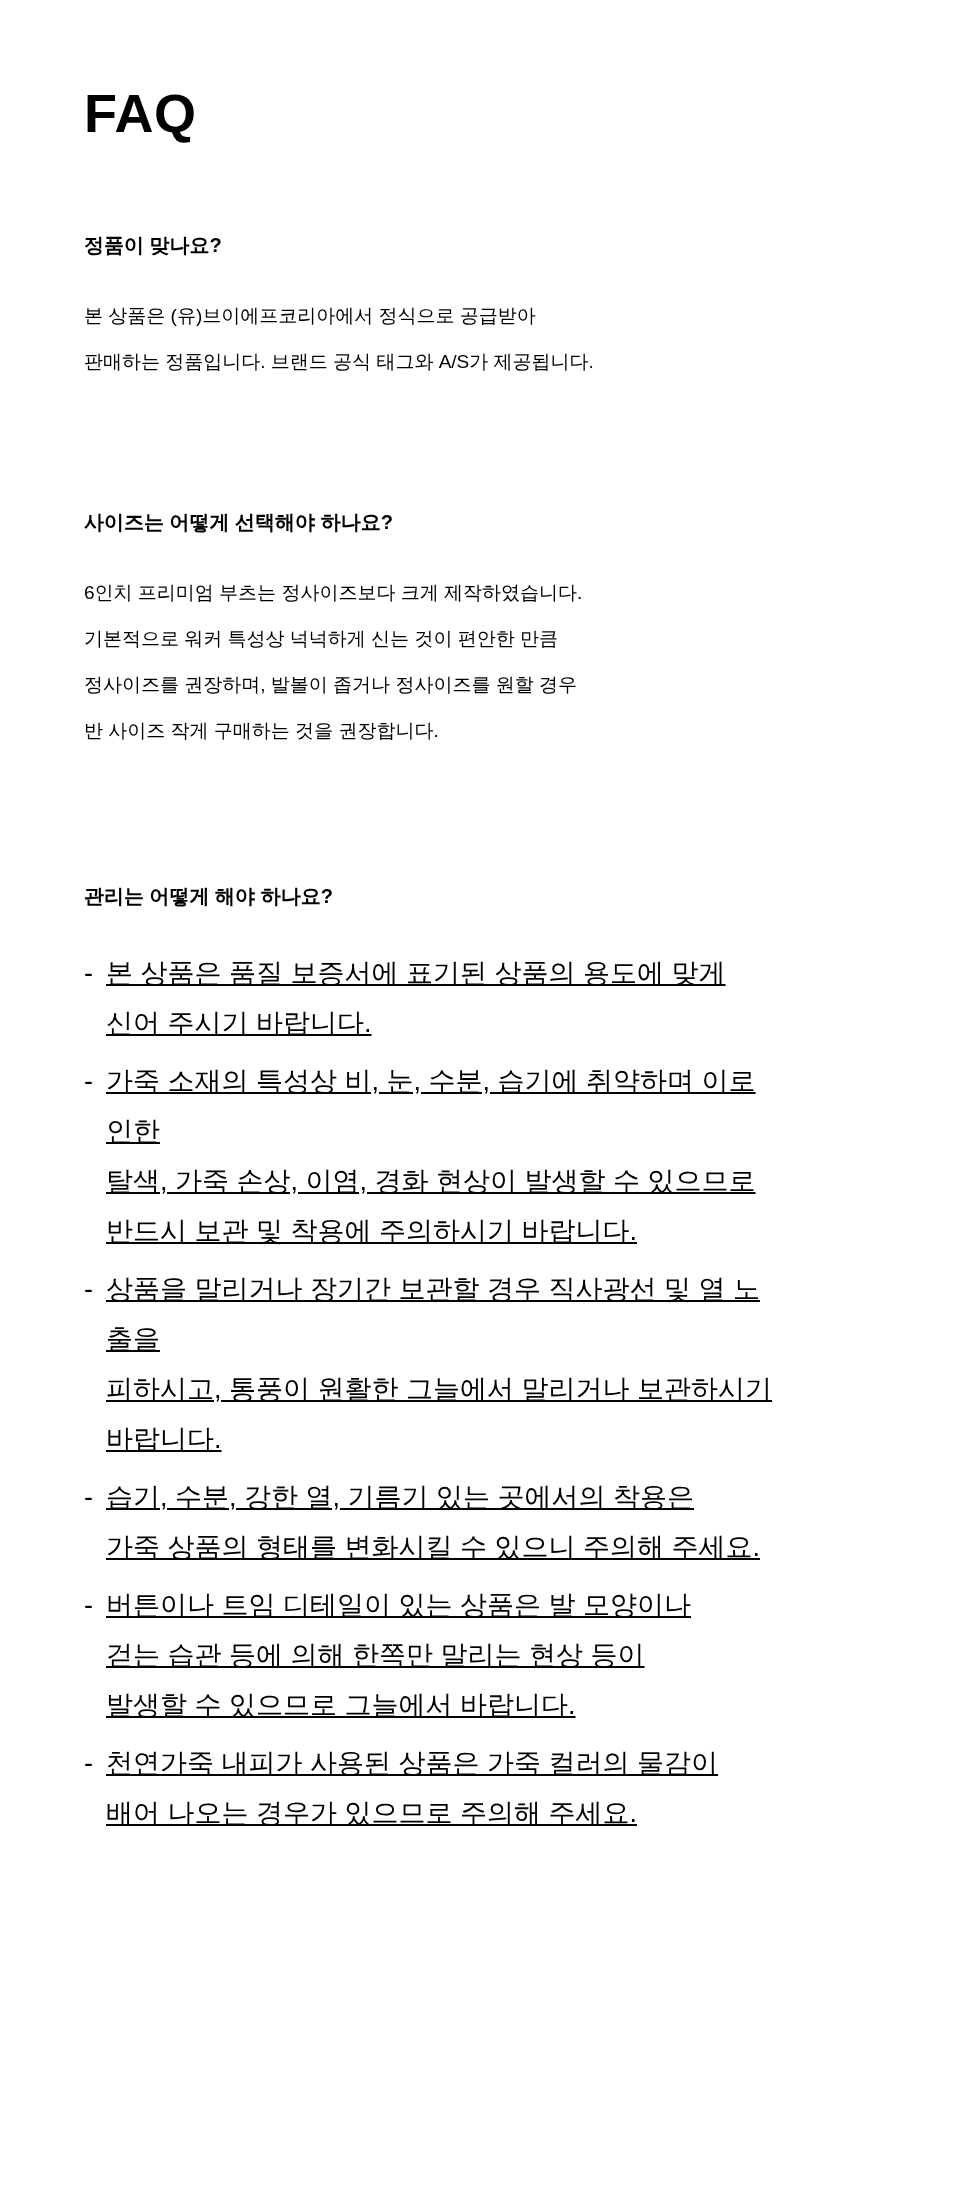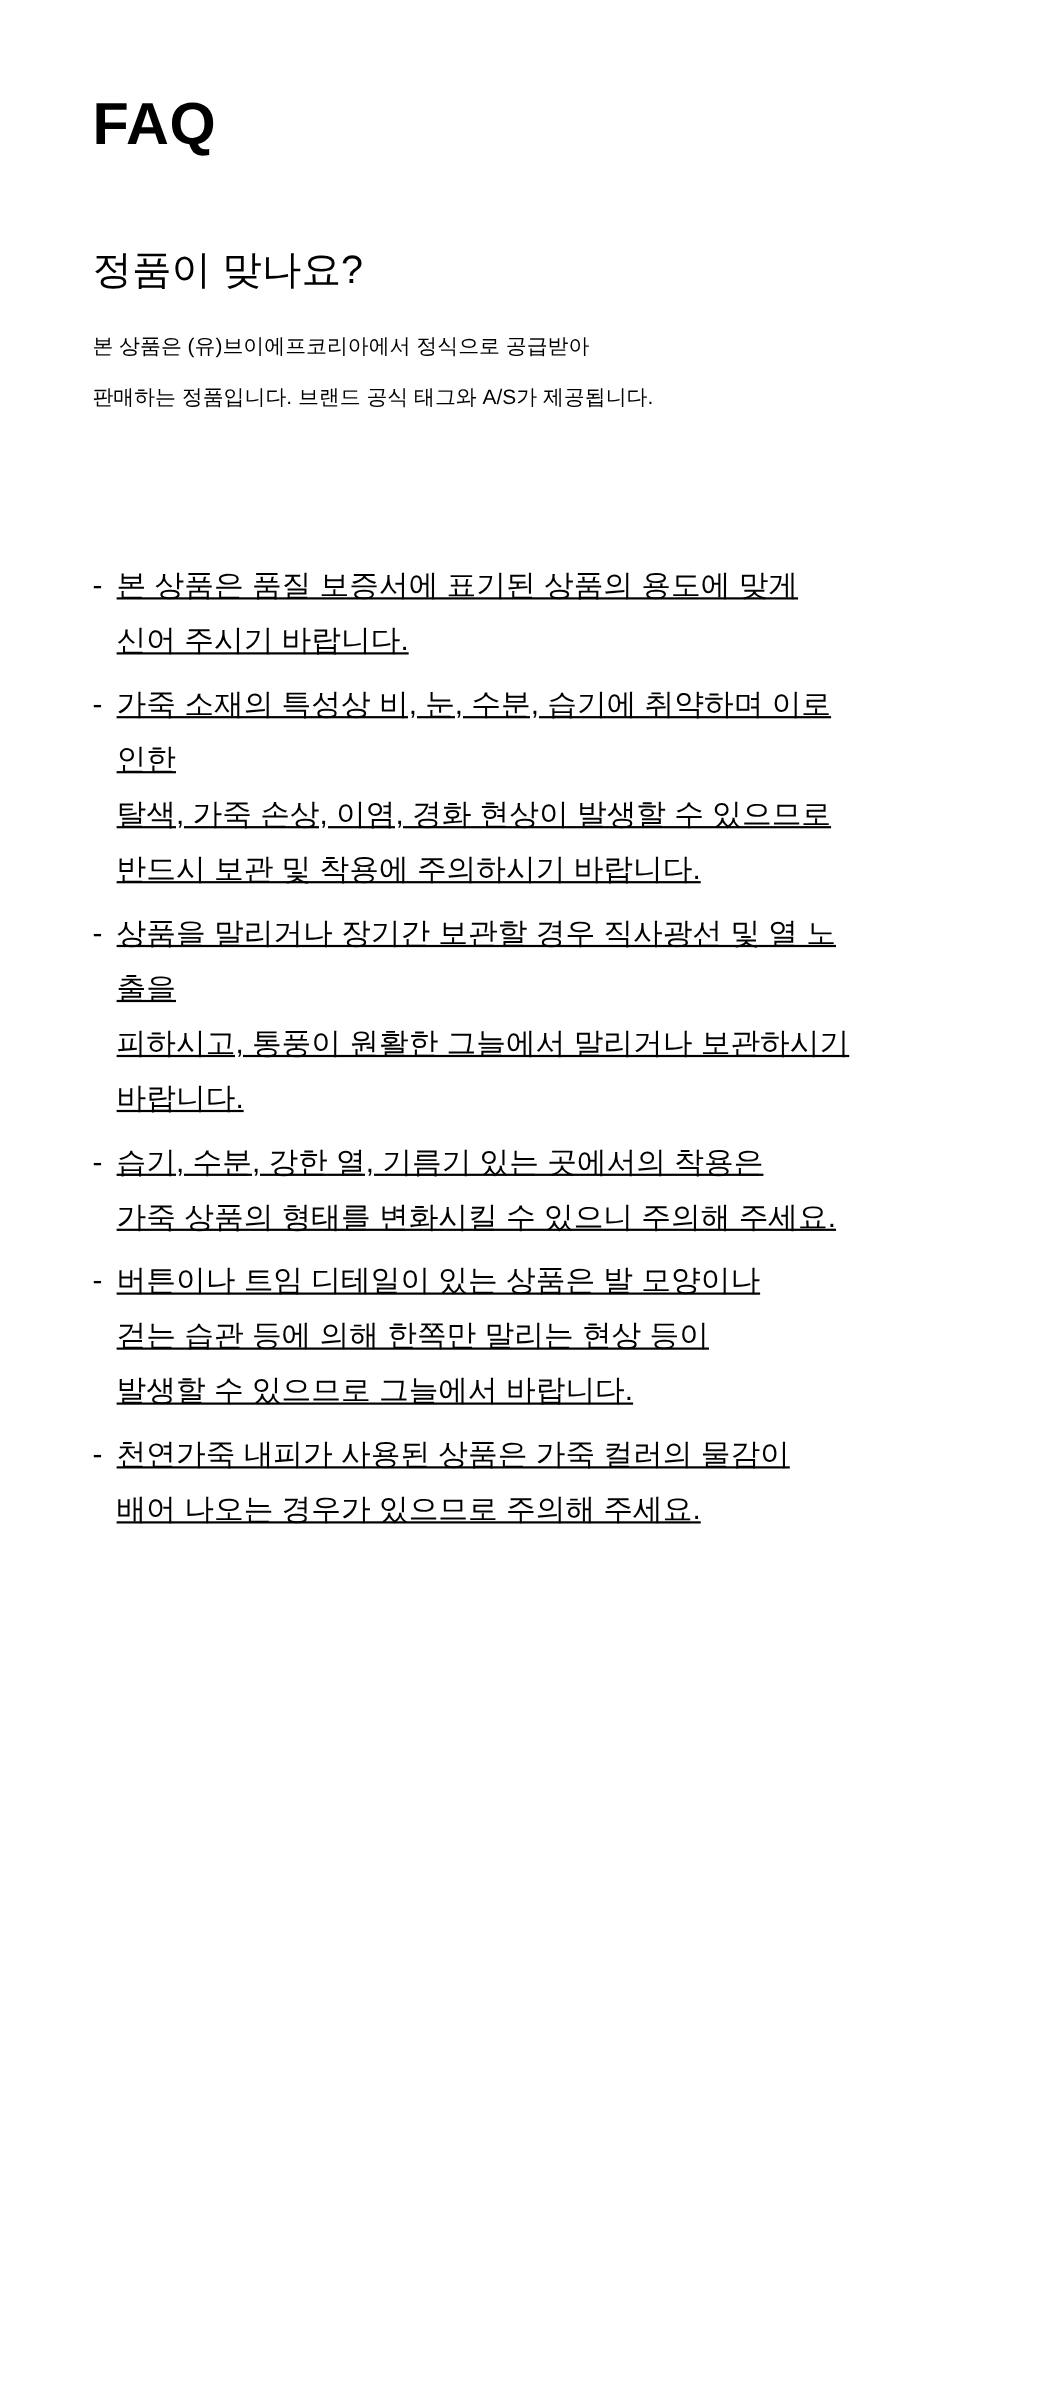--- a/index.html
+++ b/index.html
@@ -24,23 +24,23 @@
   .faq-title {
     margin: 0;
     font-size: 54px;
     line-height: 54px;
     font-weight: 700;
     letter-spacing: 0.5px;
   }
   .faq-section { margin: 0; }
   .faq-section h2 {
     margin: 0;
-    font-size: 36px;
+    font-size: 20px;
     line-height: 40px;
-    font-weight: 400;
+    font-weight: 700;
   }
   #section-authenticity { margin-top: 85px; }
   #section-size        { margin-top: 117px; }
   #section-care        { margin-top: 122px; }
   .answer {
     margin: 28px 0 0 0;
     font-size: 19px;
     line-height: 46px;
     font-weight: 400;
     white-space: pre-line;
@@ -71,22 +71,30 @@
 <div class="page">
 
   <h1 class="faq-title">FAQ</h1>
 
   <section class="faq-section" id="section-authenticity">
     <h2>정품이 맞나요?</h2>
     <p class="answer">본 상품은 (유)브이에프코리아에서 정식으로 공급받아
 판매하는 정품입니다. 브랜드 공식 태그와 A/S가 제공됩니다.</p>
   </section>
 
+  <section class="faq-section" id="section-size">
+    <h2>사이즈는 어떻게 선택해야 하나요?</h2>
+    <p class="answer">6인치 프리미엄 부츠는 정사이즈보다 크게 제작하였습니다.
+기본적으로 워커 특성상 넉넉하게 신는 것이 편안한 만큼
+정사이즈를 권장하며, 발볼이 좁거나 정사이즈를 원할 경우
+반 사이즈 작게 구매하는 것을 권장합니다.</p>
+  </section>
 
   <section class="faq-section" id="section-care">
+    <h2>관리는 어떻게 해야 하나요?</h2>
     <ul class="care-list">
       <li class="care-item">
         <span class="dash">-</span>
         <span class="li-text">본 상품은 품질 보증서에 표기된 상품의 용도에 맞게
 신어 주시기 바랍니다.</span>
       </li>
       <li class="care-item">
         <span class="dash">-</span>
         <span class="li-text">가죽 소재의 특성상 비, 눈, 수분, 습기에 취약하며 이로 인한
 탈색, 가죽 손상, 이염, 경화 현상이 발생할 수 있으므로

